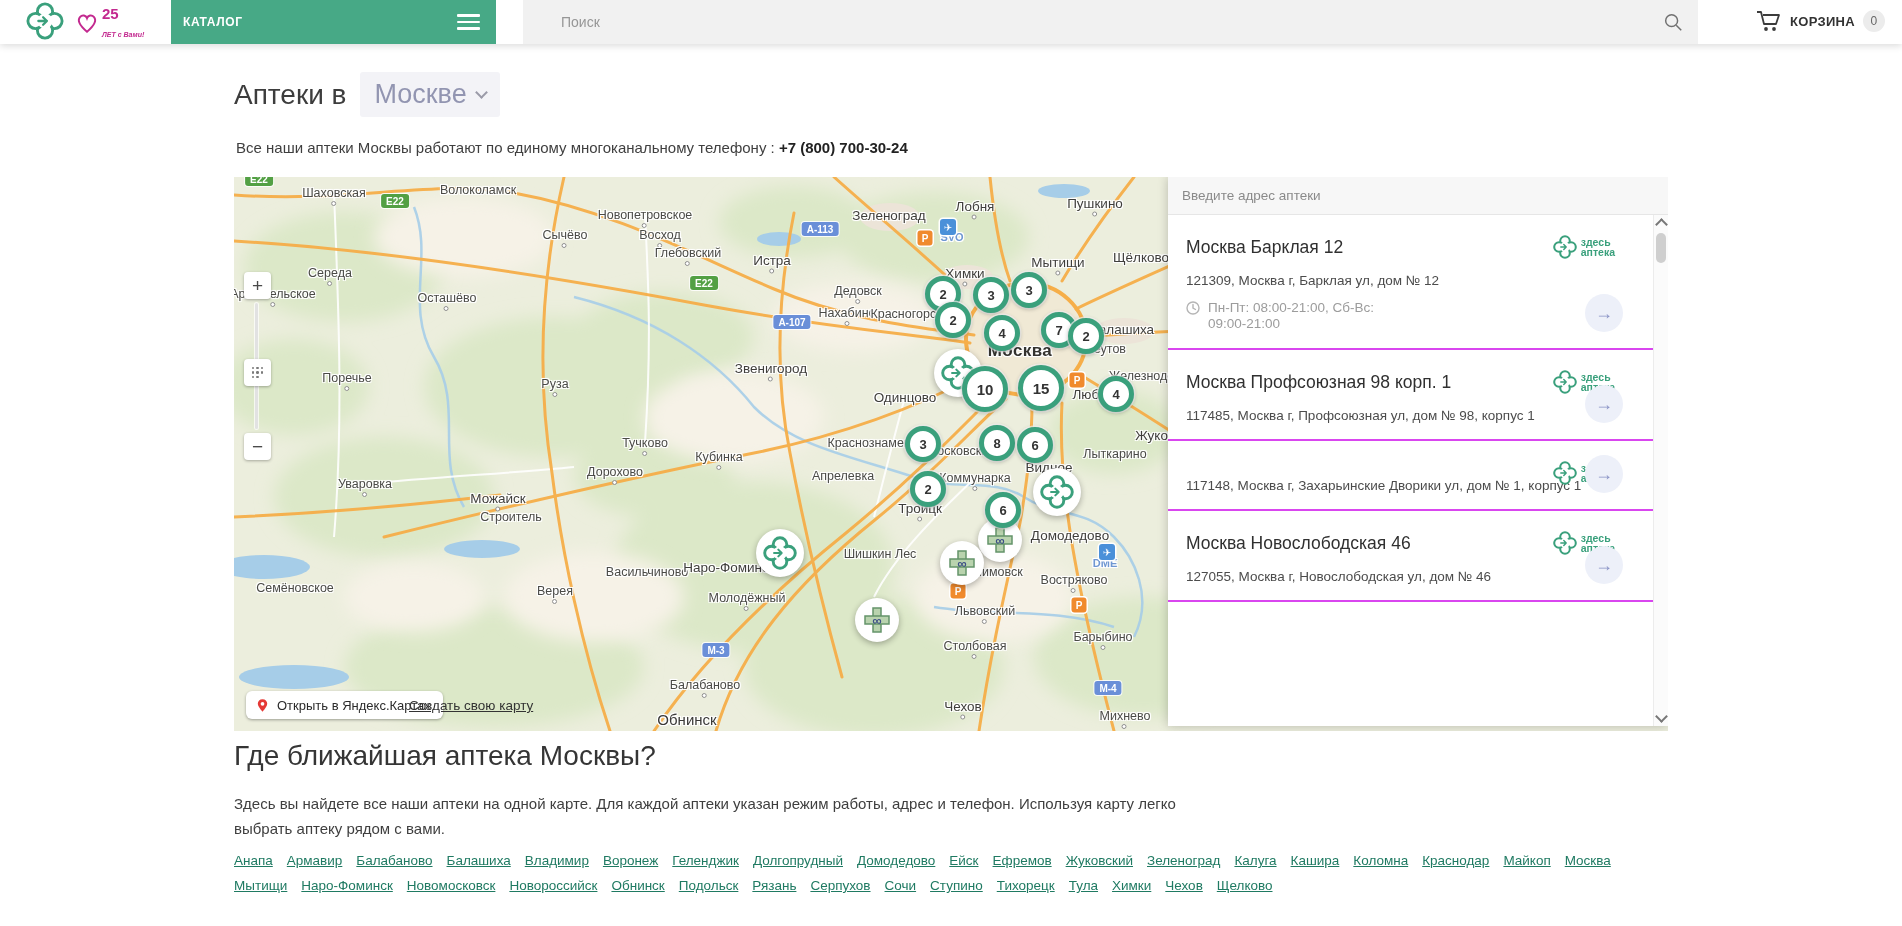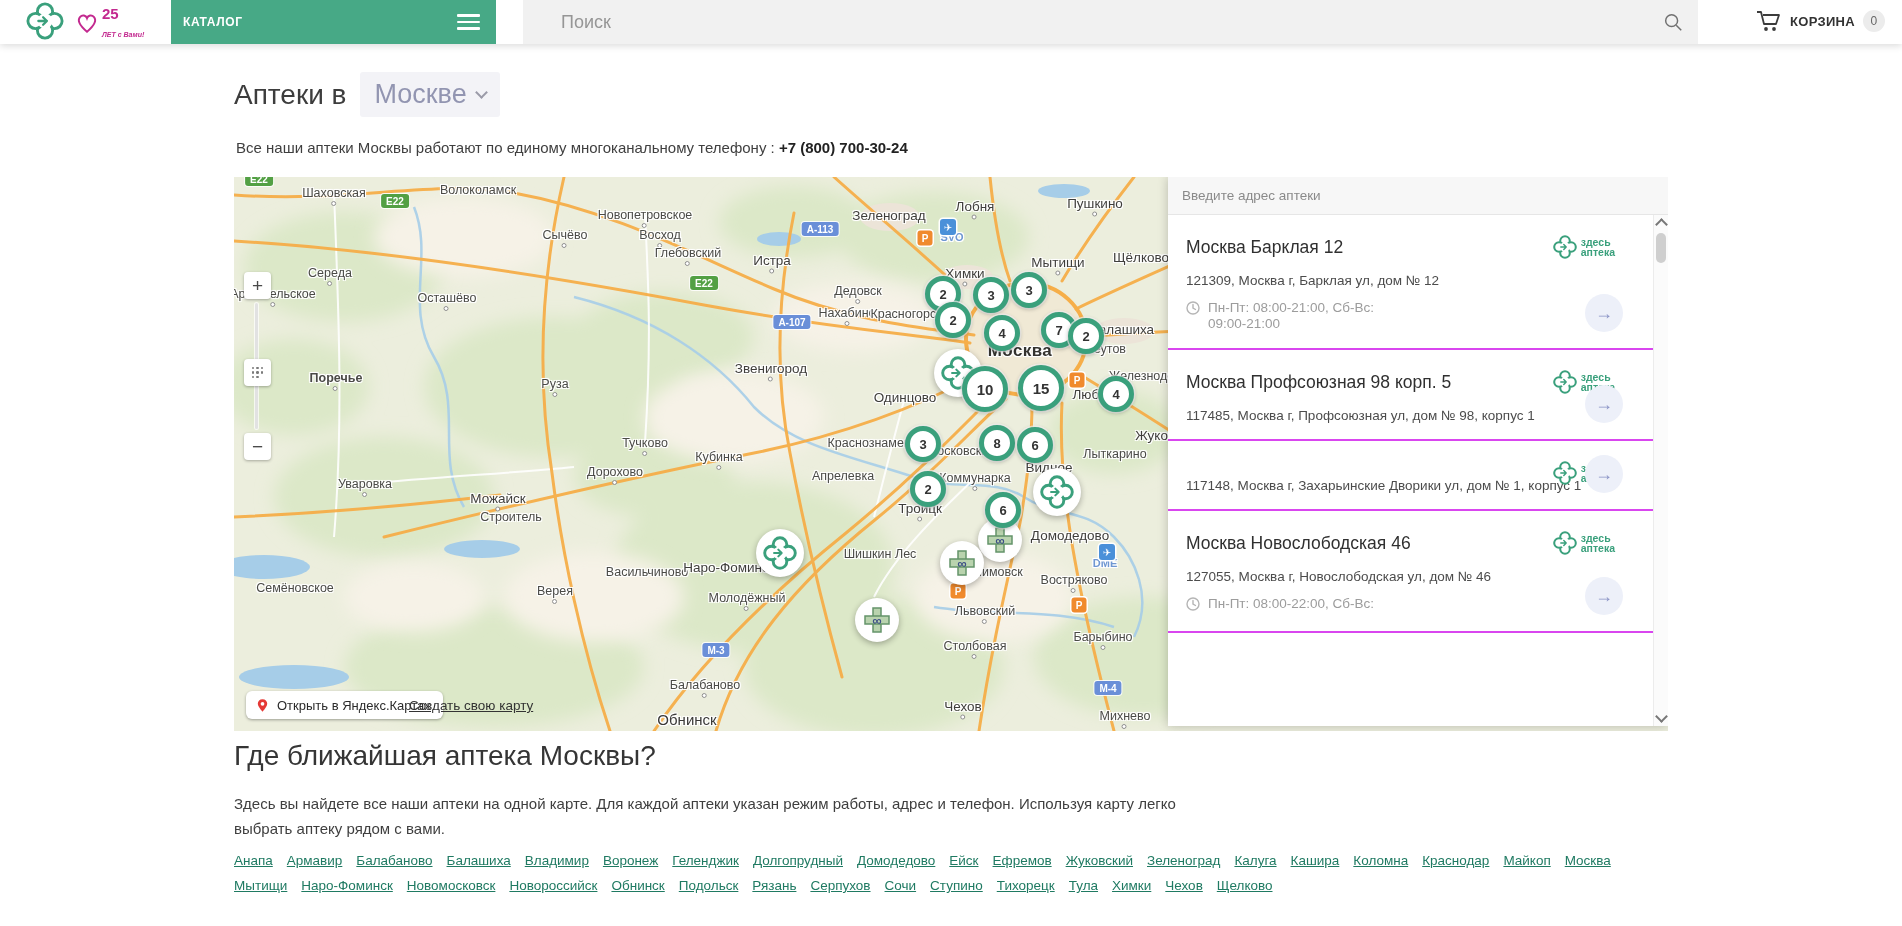--- a/index.html
+++ b/index.html
@@ -13,21 +13,21 @@
 .plogo { display:flex; align-items:center; gap:2px; color:#c3298f; }
 .plogo .p25 { font-size:15px; font-weight:700; line-height:13px; }
 .plogo .pyrs { font-size:7px; font-weight:700; font-style:italic; }
 .catalog { position:absolute; left:171px; top:0; width:325px; height:44px; background:#47a986;
   display:flex; align-items:center; cursor:pointer; }
 .catalog .clabel { color:#fff; font-size:12px; font-weight:700; letter-spacing:.6px; margin-left:12px; }
 .burger { position:absolute; right:16px; top:14px; width:23px; }
 .burger i { display:block; height:2.5px; background:#fff; margin-bottom:4px; border-radius:1px; }
 .searchbar { position:absolute; left:523px; top:0; width:1175px; height:44px; background:#f1f1f1; }
 .searchbar input { position:absolute; left:0; top:0; width:100%; height:100%; border:0; background:transparent;
-  padding-left:38px; font-size:18px; color:#444; outline:none; font-family:inherit; }
+  padding-left:38px; font-size:14px; color:#444; outline:none; font-family:inherit; }
 .searchbar input::placeholder { color:#969696; }
 .mag { position:absolute; right:14px; top:11px; cursor:pointer; }
 .cart { position:absolute; left:1756px; top:9px; display:flex; align-items:center; gap:8px; cursor:pointer; }
 .cart .clbl { font-size:13px; font-weight:700; color:#333; letter-spacing:.3px; }
 .cart .cbadge { width:22px; height:22px; border-radius:50%; background:#ececec; color:#666;
   font-size:12px; display:flex; align-items:center; justify-content:center; }
 
 
 .titlebar { position:absolute; left:234px; top:72px; display:flex; align-items:center; gap:14px; }
 .titlebar h1 { font-size:28px; font-weight:400; color:#3d3d3d; }
@@ -267,21 +267,21 @@
       <div class="ml" style="left: 100px; top: 16px;">Шаховская<i class="d"></i></div>
       <div class="ml" style="left: 244px; top: 13px;">Волоколамск</div>
       <div class="ml" style="left: 96px; top: 96px;">Середа<i class="d"></i></div>
       <div class="ml" style="left: 39px; top: 117px;">Архангельское<i class="d"></i></div>
       <div class="ml" style="left: 213px; top: 121px;">Осташёво<i class="d"></i></div>
       <div class="ml" style="left: 411px; top: 38px;">Новопетровское<i class="d"></i></div>
       <div class="ml" style="left: 331px; top: 58px;">Сычёво<i class="d"></i></div>
       <div class="ml" style="left: 426px; top: 58px;">Восход<i class="d"></i></div>
       <div class="ml" style="left: 454px; top: 76px;">Глебовский<i class="d"></i></div>
       <div class="ml md" style="left: 538px; top: 83px;">Истра<i class="d"></i></div>
-      <div class="ml" style="left: 102px; top: 201px; font-weight: bold;">Поречье<i class="d"></i></div>
+      <div class="ml" style="left: 113px; top: 201px;">Поречье<i class="d"></i></div>
       <div class="ml" style="left: 131px; top: 307px;">Уваровка<i class="d"></i></div>
       <div class="ml" style="left: 61px; top: 411px;">Семёновское</div>
       <div class="ml md" style="left: 264px; top: 321px;">Можайск<i class="d"></i></div>
       <div class="ml" style="left: 277px; top: 340px;">Строитель</div>
       <div class="ml" style="left: 321px; top: 207px;">Руза<i class="d"></i></div>
       <div class="ml" style="left: 411px; top: 266px;">Тучково<i class="d"></i></div>
       <div class="ml" style="left: 381px; top: 295px;">Дорохово<i class="d"></i></div>
       <div class="ml" style="left: 485px; top: 280px;">Кубинка<i class="d"></i></div>
       <div class="ml" style="left: 321px; top: 414px;">Верея<i class="d"></i></div>
       <div class="ml" style="left: 413px; top: 395px;">Васильчиново</div>
@@ -464,21 +464,21 @@
           <div class="pi-h">
             <span><svg width="14" height="14" viewBox="0 0 14 14">
                 <circle cx="7" cy="7" r="6" fill="none" stroke="#b5b5b5" stroke-width="1.4"></circle>
                 <path d="M7 3.5 V7 L9.5 8.5" stroke="#b5b5b5" stroke-width="1.4" fill="none" stroke-linecap="round"></path>
               </svg></span>
             <span>Пн-Пт: 08:00-21:00, Сб-Вс: 09:00-21:00</span>
           </div>
           <div class="pi-arrow">→</div>
         </div>
         <div class="pi">
-          <div class="pi-t">Москва Профсоюзная 98 корп. 5</div>
+          <div class="pi-t">Москва Профсоюзная 98 корп. 1</div>
           <div class="pi-brand">
             <svg width="24" height="24" viewBox="0 0 40 40">
               <g fill="#fff" stroke="#3aa07c" stroke-width="3.4">
                 <circle cx="20" cy="10" r="8"></circle>
                 <circle cx="30" cy="20" r="8"></circle>
                 <circle cx="20" cy="30" r="8"></circle>
                 <circle cx="10" cy="20" r="8"></circle>
               </g>
               <circle cx="20" cy="20" r="8" fill="#fff"></circle>
               <path d="M13 20 h9 m0 0 l-4 -4 m4 4 l-4 4" stroke="#3aa07c" stroke-width="2.4" fill="none" stroke-linecap="round"></path>
@@ -514,27 +514,20 @@
                 <circle cx="30" cy="20" r="8"></circle>
                 <circle cx="20" cy="30" r="8"></circle>
                 <circle cx="10" cy="20" r="8"></circle>
               </g>
               <circle cx="20" cy="20" r="8" fill="#fff"></circle>
               <path d="M13 20 h9 m0 0 l-4 -4 m4 4 l-4 4" stroke="#3aa07c" stroke-width="2.4" fill="none" stroke-linecap="round"></path>
             </svg>
             <span class="bw">здесь<br>аптека</span>
           </div>
           <div class="pi-a">127055, Москва г, Новослободская ул, дом № 46</div>
-          <div class="pi-h">
-            <span><svg width="14" height="14" viewBox="0 0 14 14">
-                <circle cx="7" cy="7" r="6" fill="none" stroke="#b5b5b5" stroke-width="1.4"></circle>
-                <path d="M7 3.5 V7 L9.5 8.5" stroke="#b5b5b5" stroke-width="1.4" fill="none" stroke-linecap="round"></path>
-              </svg></span>
-            <span>Пн-Пт: 08:00-22:00, Сб-Вс:</span>
-          </div>
           <div class="pi-arrow">→</div>
         </div>
       </div>
     <div class="p-scroll">
       <i class="p-sarrow up"></i>
       <div class="p-thumb"></div>
       <i class="p-sarrow down"></i>
     </div>
   </aside>
 </div>

